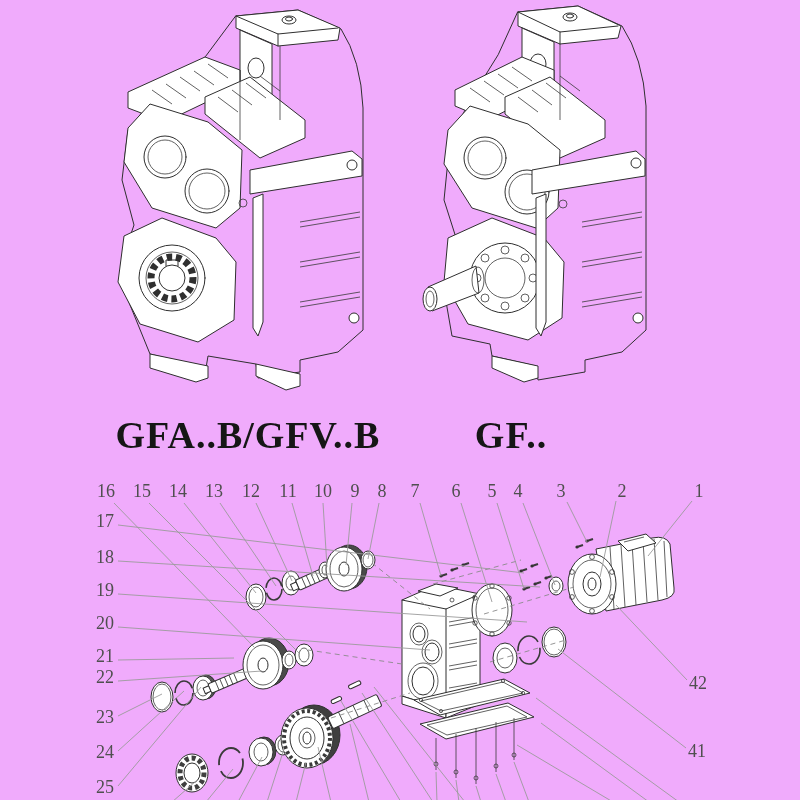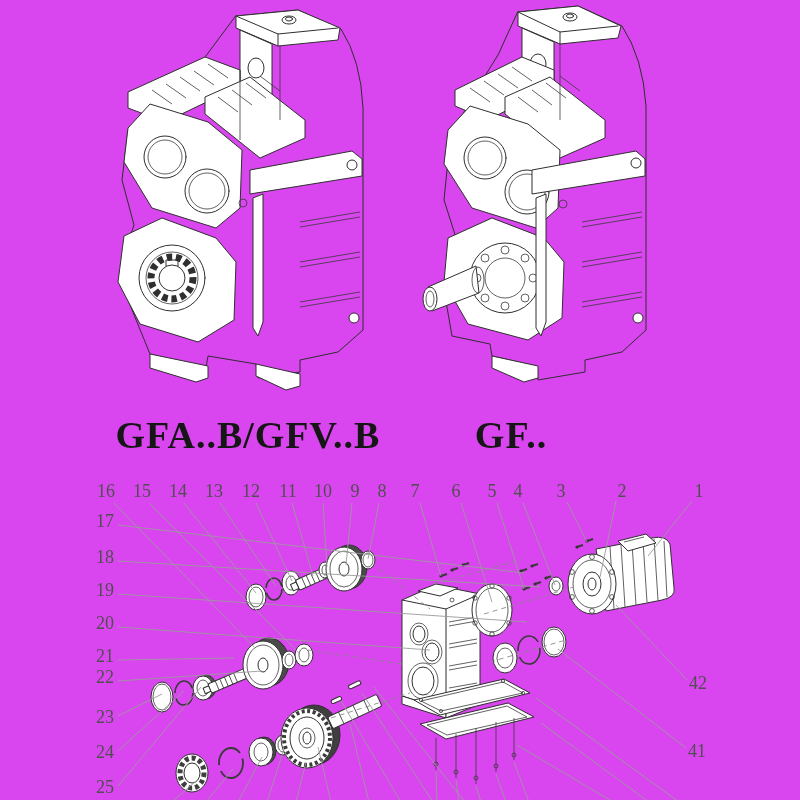--- a/index.html
+++ b/index.html
@@ -1,16 +1,16 @@
 <!DOCTYPE html>
 <html><head>
 <meta charset="utf-8">
 <style>
   html,body{margin:0;padding:0;background:#ffffff;}
-  .page{position:relative;width:800px;height:800px;background:#d946ef;overflow:hidden;
+  .page{position:relative;width:800px;height:800px;background:#f0abfc;overflow:hidden;
         font-family:"Liberation Serif", serif;}
   svg{position:absolute;left:0;top:0;}
   .model-label{font-family:"Liberation Serif", serif;font-weight:bold;font-size:38px;
                letter-spacing:1px;fill:#161616;}
   .callout-num{font-family:"Liberation Serif", serif;font-size:18px;fill:#4f4f4f;}
   .ln{stroke:#2f2f2f;fill:none;stroke-width:1;stroke-linejoin:round;stroke-linecap:round;}
   .lnf{stroke:#2f2f2f;fill:#ffffff;stroke-width:1;stroke-linejoin:round;}
   .thin{stroke:#3a3a3a;fill:none;stroke-width:0.8;}
 </style>
 </head>

